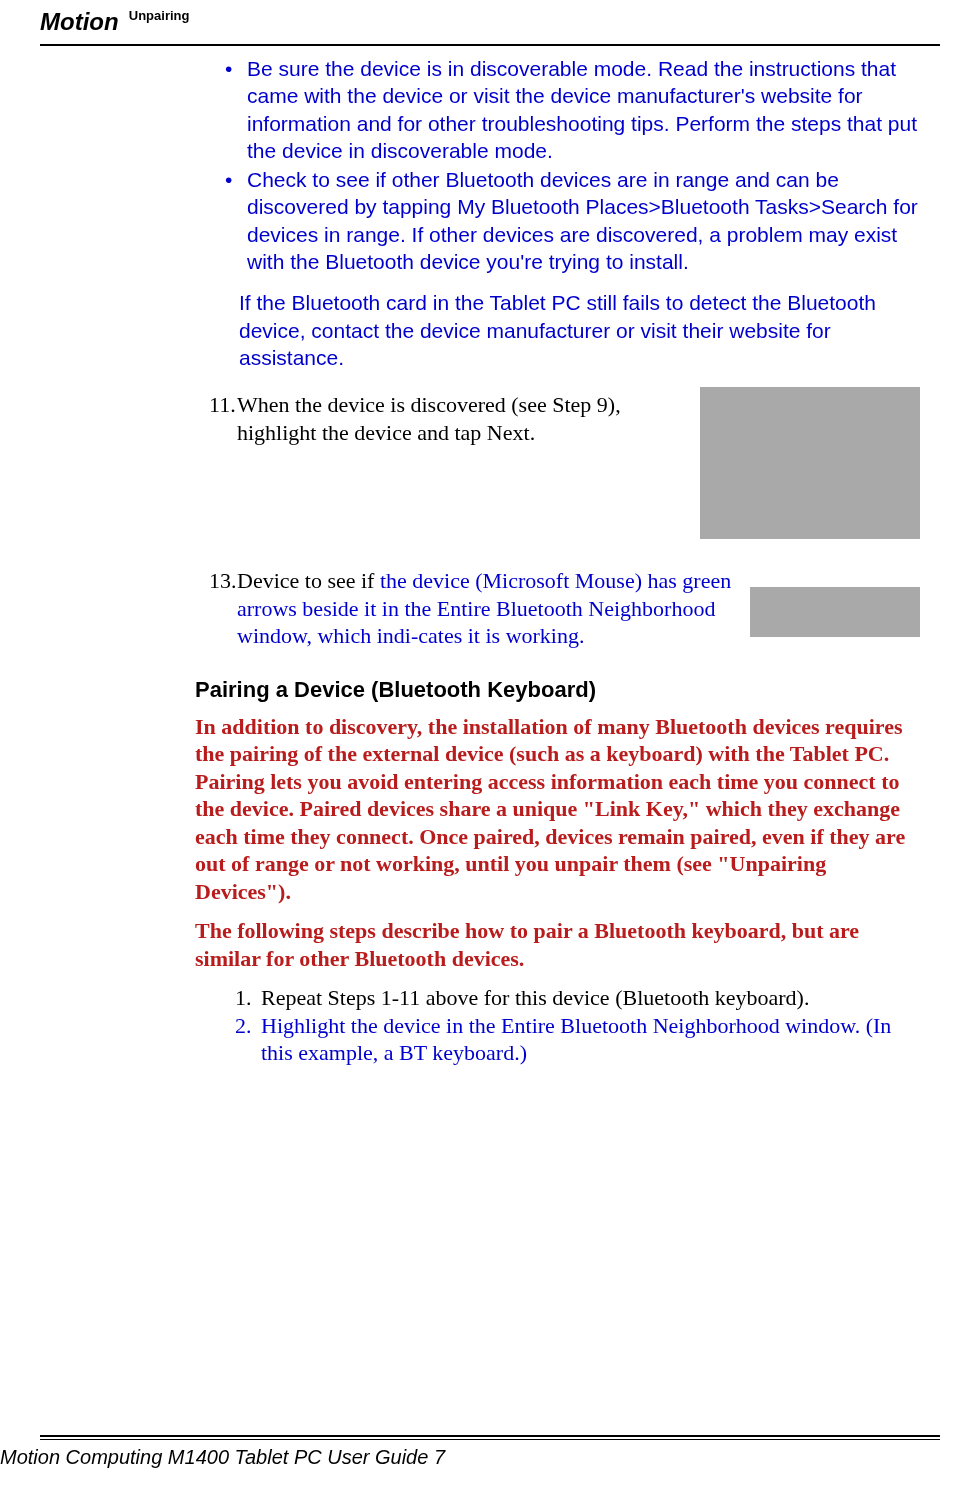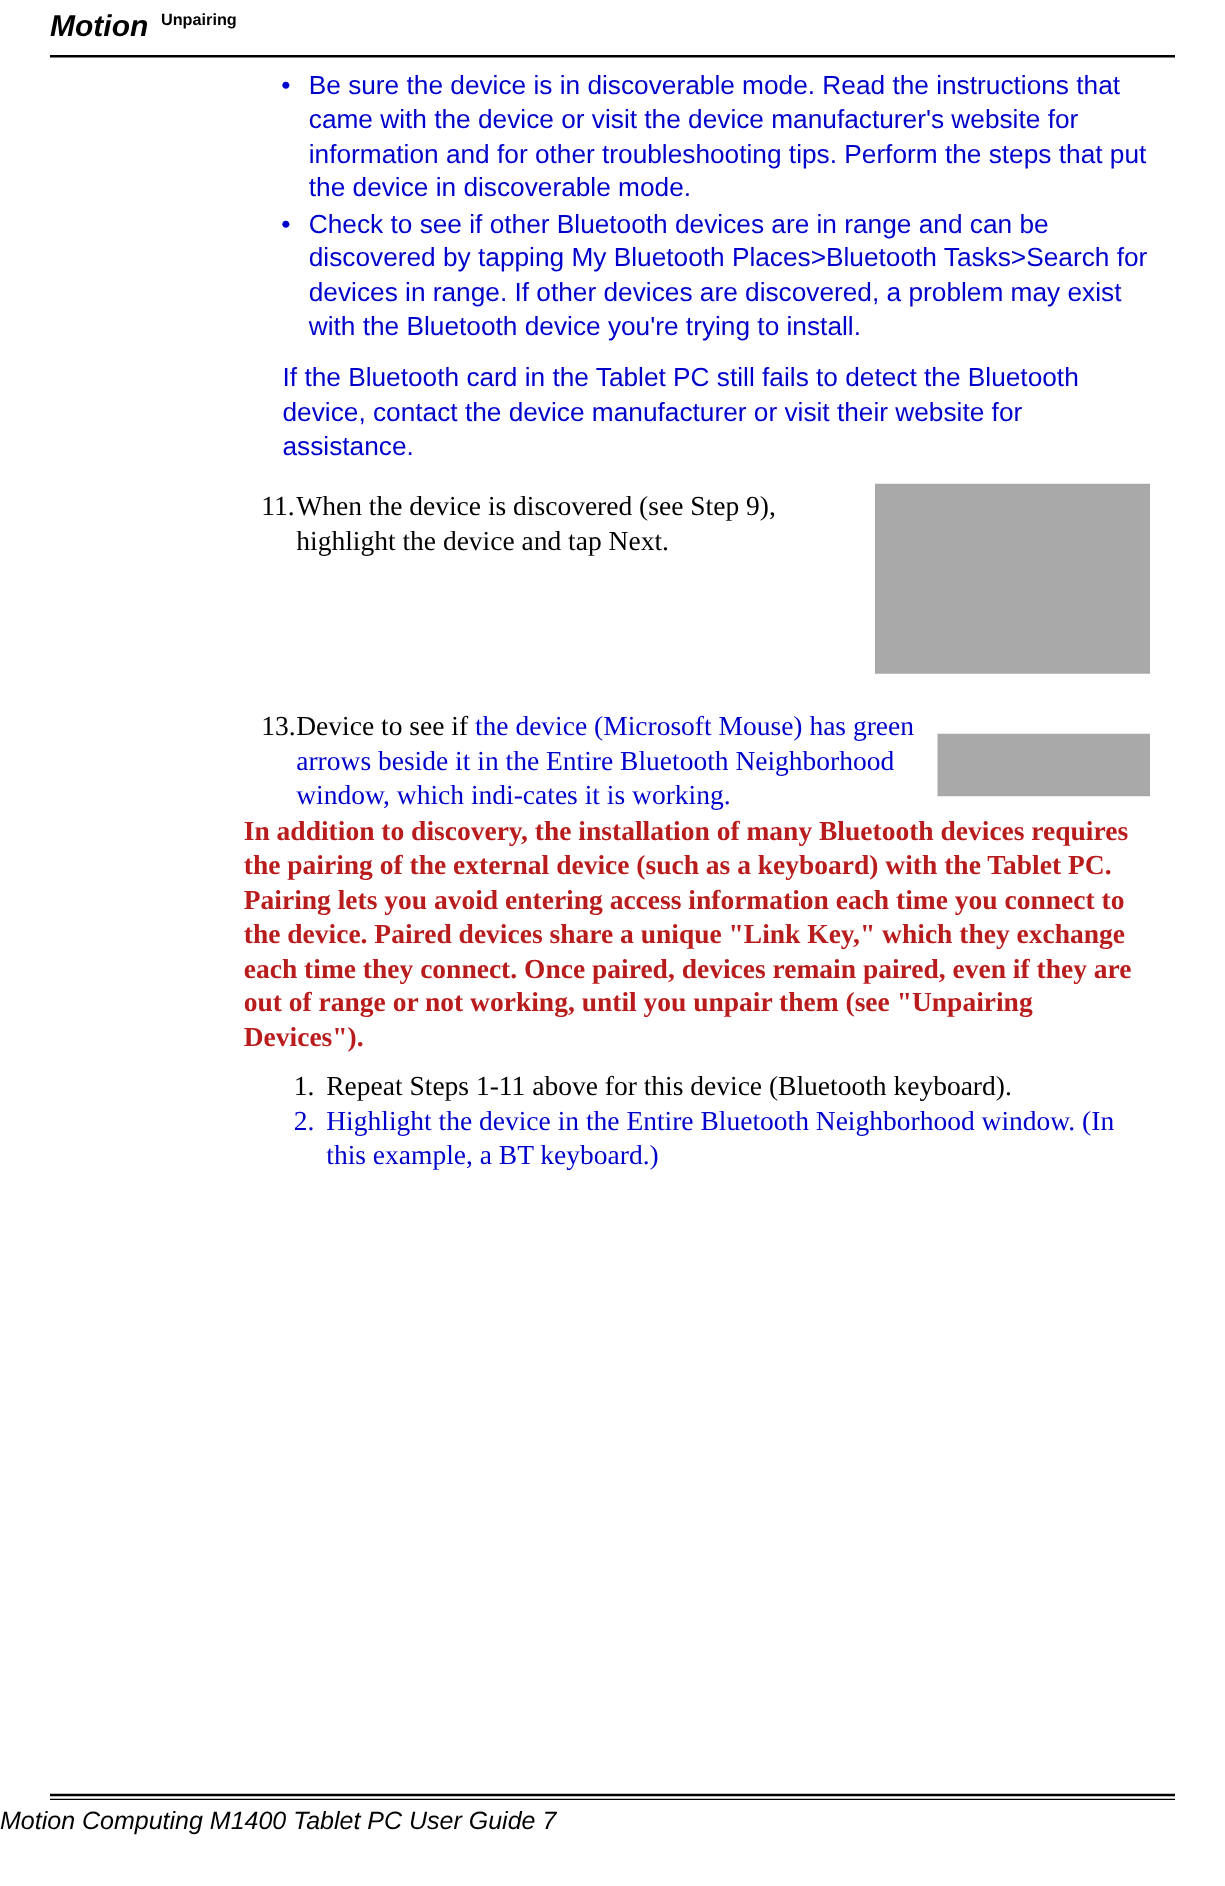--- a/index.html
+++ b/index.html
@@ -37,21 +37,21 @@
       font-family: Arial, Helvetica, sans-serif;
       font-size: 21px;
       line-height: 1.3;
       margin-bottom: 2px;
     }
     .bullet-mark {
       width: 22px; flex-shrink: 0;
     }
     .bullet-text { flex: 1; }
     .bullet-note {
-      margin-left: 31px;
+      margin-left: 44px;
       color: #0000cc;
       font-family: Arial, Helvetica, sans-serif;
       font-size: 21px;
       line-height: 1.3;
       margin-top: 14px;
       margin-bottom: 14px;
     }
     .num-list { margin-left: 14px; margin-top: 6px;}
     .num-item {
       display: flex;
@@ -163,22 +163,24 @@
       <div class="num-list">
         <div class="num-item">
           <span class="num-mark black">13.</span>
           <span class="num-text"><span class="black">Device to see if </span><span class="blue">the device (Microsoft Mouse) has green arrows beside it in the Entire Bluetooth Neighborhood window, which indi-cates it is working.</span></span>
         </div>
       </div>
     </div>
     <div class="img-box2"></div>
   </div>
 
+  <div class="heading">Pairing a Device (Bluetooth Keyboard)</div>
 
   <div class="para-blue">In addition to discovery, the installation of many Bluetooth devices requires the pairing of the external device (such as a keyboard) with the Tablet PC. Pairing lets you avoid entering access information each time you connect to the device. Paired devices share a unique "Link Key," which they exchange each time they connect. Once paired, devices remain paired, even if they are out of range or not working, until you unpair them (see "Unpairing Devices").</div>
+  <div class="para-blue">The following steps describe how to pair a Bluetooth keyboard, but are similar for other Bluetooth devices.</div>
 
   <div class="num-list2">
     <div class="num-item2 black">
       <span class="num-mark2">1.</span>
       <span class="num-text2">Repeat Steps 1-11 above for this device (Bluetooth keyboard).</span>
     </div>
     <div class="num-item2 blue">
       <span class="num-mark2">2.</span>
       <span class="num-text2">Highlight the device in the Entire Bluetooth Neighborhood window. (In this example, a BT keyboard.)</span>
     </div>

